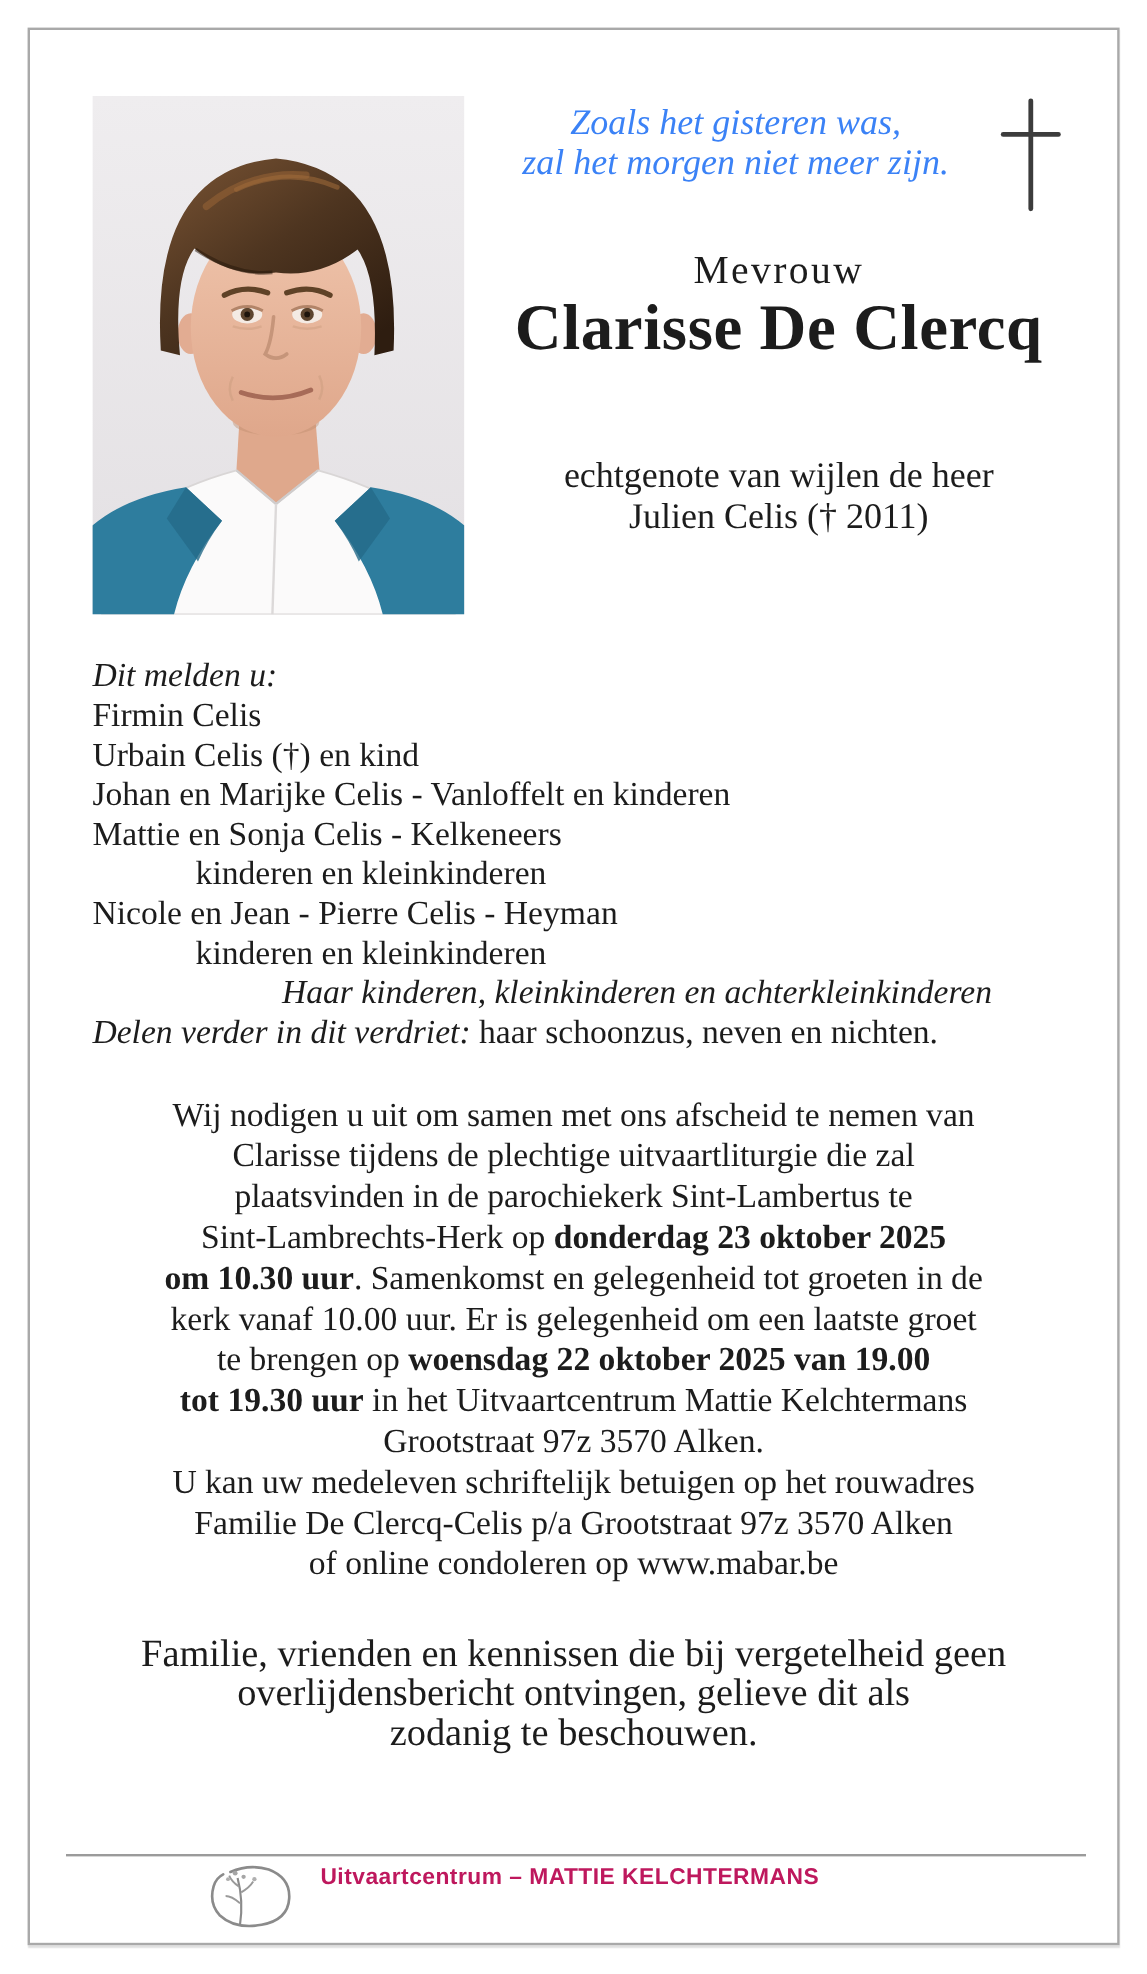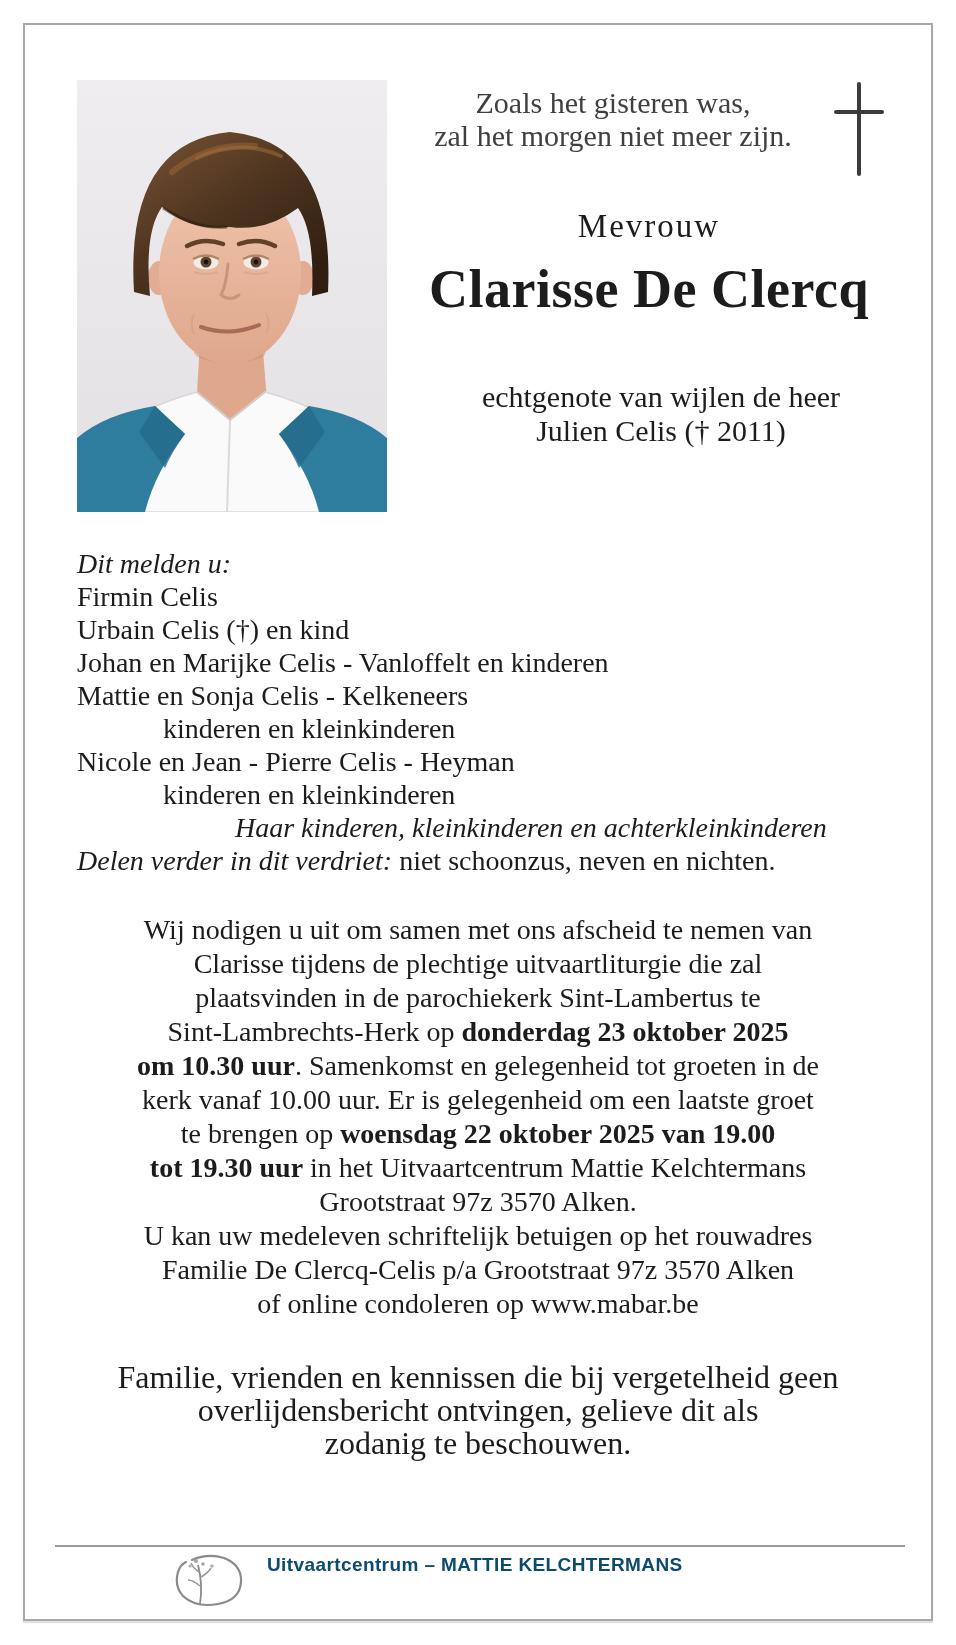--- a/index.html
+++ b/index.html
@@ -18,55 +18,55 @@
     border:2px solid #a9a9a9;
     background:#ffffff;
     box-shadow:0 2px 1px rgba(0,0,0,0.12);
   }
   
   .top{position:relative;height:492px;}
   .photo{position:absolute;left:52px;top:55px;width:310px;height:432px;}
   .right-col{position:absolute;left:362px;top:55px;width:524px;height:437px;}
   .quote{
     position:absolute;left:0;top:6px;width:452px;
-    text-align:center;
-    font-size:30px;line-height:33px;color:#404040;
+    text-align:center;font-style:italic;
+    font-size:30px;line-height:33px;color:#3b82f6;
   }
   .cross{position:absolute;left:446px;top:2px;width:52px;height:96px;}
   .cross .v{position:absolute;left:24px;top:0;width:4px;height:94px;background:#3c3c3c;border-radius:2px;}
   .cross .h{position:absolute;left:1px;top:28px;width:50px;height:4px;background:#3c3c3c;border-radius:2px;}
   .salutation{
     position:absolute;left:0;top:128px;width:100%;
     text-align:center;font-size:33px;letter-spacing:2px;
   }
   .name{
-    position:absolute;left:0;top:178px;width:100%;
+    position:absolute;left:0;top:162px;width:100%;
     text-align:center;font-size:54px;font-weight:bold;margin:0;
     letter-spacing:0.5px;
   }
   .relation{
     position:absolute;left:0;top:300px;width:100%;
-    text-align:center;font-size:30px;line-height:34px;padding-left:12px;
+    text-align:center;font-size:30px;line-height:34px;
   }
   
   .vitals{text-align:center;font-size:28px;line-height:33px;}
   .family{margin:30px 0 0 52px;font-size:28px;line-height:33px;}
   .family .line{white-space:pre;}
   .indent1{padding-left:86px;}
   .indent2{padding-left:158px;}
   .italic{font-style:italic;}
   .b{font-weight:bold;}
   .ceremony{margin-top:36px;text-align:center;font-size:28px;line-height:34px;font-family:Liberation Serif, serif;}
   .closing{margin-top:40px;text-align:center;font-size:32px;line-height:33px;}
   
   .footer{position:absolute;left:0;right:0;bottom:0;height:74px;}
   .footer-sep{border-top:2px solid #9b9b9b;margin:0 26px 0 30px;}
   .logo{position:absolute;left:145px;top:7px;width:76px;height:58px;}
   .footer-text{position:absolute;left:242px;top:9px;font-family:"Liberation Sans", sans-serif;}
-  .fh-name{font-weight:bold;font-size:19px;color:#0c4a6e;letter-spacing:0.4px;}
+  .fh-name{font-weight:bold;font-size:19px;color:#be185d;letter-spacing:0.4px;}
   .fh-address{font-size:18px;color:#8d8d8d;margin-top:4px;letter-spacing:0.2px;}
 </style>
 </head>
 <body>
 
 <div class="card">
 
   <div class="top">
 
     <div class="photo">
@@ -155,21 +155,21 @@
   <div class="family">
     <div class="line italic">Dit melden u:</div>
     <div class="line">Firmin Celis</div>
     <div class="line">Urbain Celis (†) en kind</div>
     <div class="line">Johan en Marijke Celis - Vanloffelt en kinderen</div>
     <div class="line">Mattie en Sonja Celis - Kelkeneers</div>
     <div class="line indent1">kinderen en kleinkinderen</div>
     <div class="line">Nicole en Jean - Pierre Celis - Heyman</div>
     <div class="line indent1">kinderen en kleinkinderen</div>
     <div class="line indent2 italic">Haar kinderen, kleinkinderen en achterkleinkinderen</div>
-    <div class="line"><span class="italic">Delen verder in dit verdriet:</span><span> niet schoonzus, neven en nichten.</span></div>
+    <div class="line"><span class="italic">Delen verder in dit verdriet:</span><span> haar schoonzus, neven en nichten.</span></div>
   </div>
 
   <div class="ceremony">
     <div class="cline"><span>Wij nodigen u uit om samen met ons afscheid te nemen van</span></div>
     <div class="cline"><span>Clarisse tijdens de plechtige uitvaartliturgie die zal</span></div>
     <div class="cline"><span>plaatsvinden in de parochiekerk Sint-Lambertus te</span></div>
     <div class="cline"><span>Sint-Lambrechts-Herk op </span><span class="b">donderdag 23 oktober 2025</span></div>
     <div class="cline"><span class="b">om 10.30 uur</span><span>. Samenkomst en gelegenheid tot groeten in de</span></div>
     <div class="cline"><span>kerk vanaf 10.00 uur. Er is gelegenheid om een laatste groet</span></div>
     <div class="cline"><span>te brengen op </span><span class="b">woensdag 22 oktober 2025 van 19.00</span></div>

